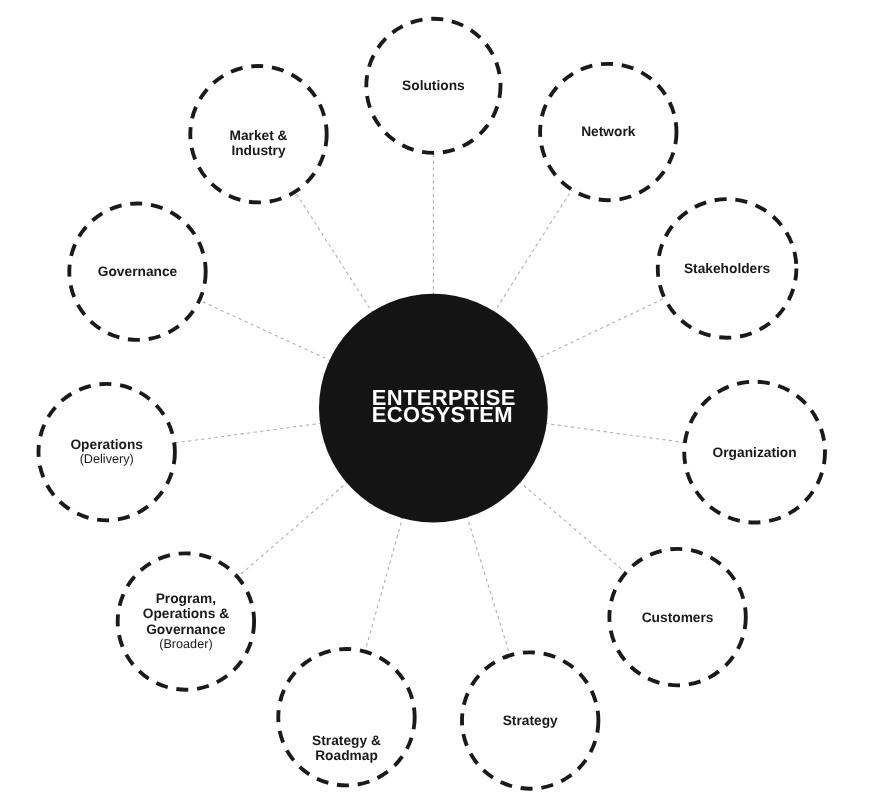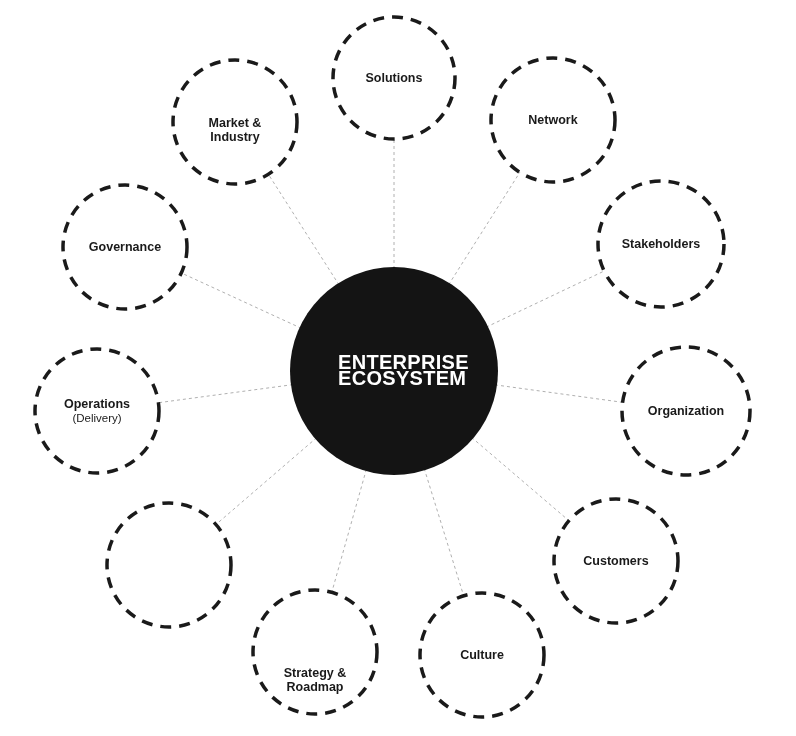--- a/index.html
+++ b/index.html
@@ -118,27 +118,31 @@
 
   <div class="node-label" style="left:686px; top:411px; width:110px">
     <span class="main">Organization</span>
   </div>
 
   <div class="node-label" style="left:616px; top:561px; width:100px">
     <span class="main">Customers</span>
   </div>
 
   <div class="node-label" style="left:482px; top:655px; width:90px">
-    <span class="main">Culture</span>
+    <span class="main">Strategy</span>
   </div>
 
   <div class="node-label" style="left:315px; top:680px; width:70px">
     <span class="main">Strategy &amp; Roadmap</span>
   </div>
 
+  <div class="node-label" style="left:169px; top:565px; width:88px">
+    <span class="main">Program, Operations &amp; Governance</span>
+    <span class="sub">(Broader)</span>
+  </div>
 
   <div class="node-label" style="left:97px; top:411px; width:90px">
     <span class="main">Operations</span>
     <span class="sub">(Delivery)</span>
   </div>
 
   <div class="node-label" style="left:125px; top:247px; width:100px">
     <span class="main">Governance</span>
   </div>
 

